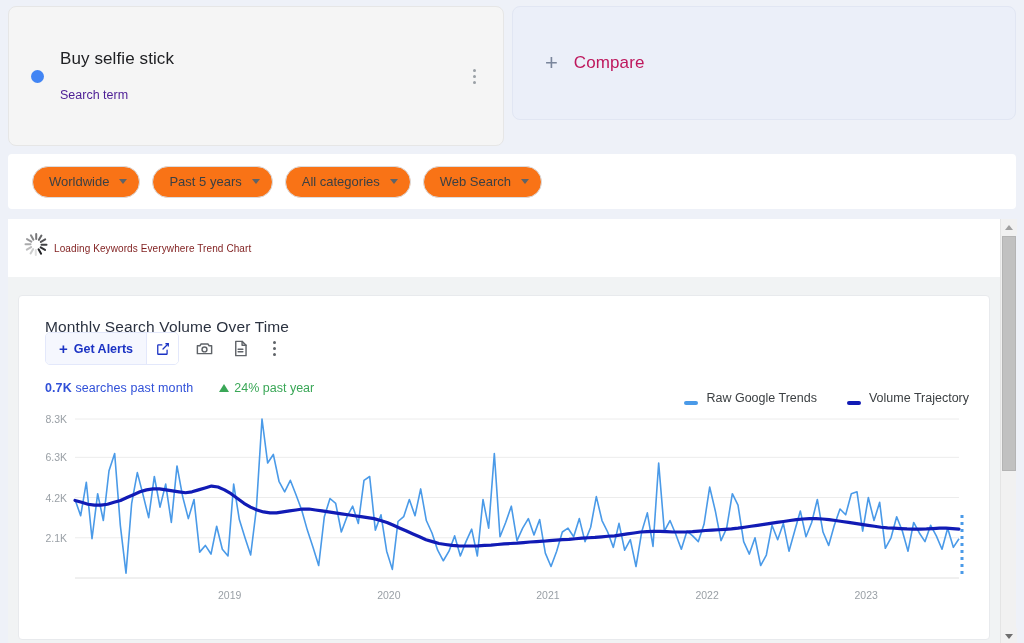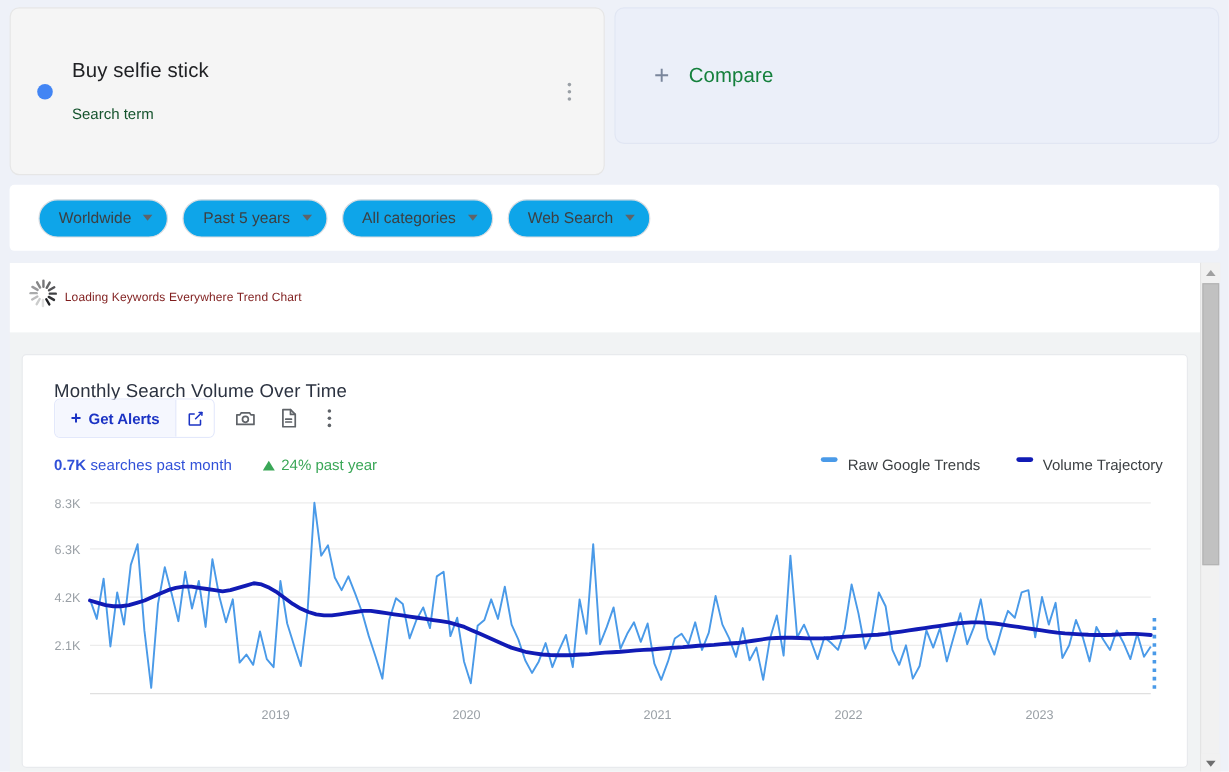--- a/index.html
+++ b/index.html
@@ -18,46 +18,46 @@
     width:496px;height:140px;
     background:#f5f5f5;
     border:1px solid #e6e6e6;
     border-radius:8px;
     box-sizing:border-box;
   }
   .term-inner{display:flex;align-items:center;height:100%;padding-left:22px;}
   .term-dot{width:13px;height:13px;border-radius:50%;background:#4285f4;flex:0 0 auto;margin-right:16px;}
   .term-text{display:flex;flex-direction:column;justify-content:center;}
   .term-title{font-size:17px;color:#202124;line-height:22px;letter-spacing:.1px;}
-  .term-sub{font-size:12.5px;color:#14532d;line-height:18px;margin-top:16px;}
+  .term-sub{font-size:12.5px;color:#4c1d95;line-height:18px;margin-top:16px;}
   .kebab{
     position:absolute;right:20px;top:50%;transform:translateY(-50%);
     width:18px;height:18px;display:flex;flex-direction:column;
     align-items:center;justify-content:center;gap:3px;cursor:pointer;
   }
   .kebab i{display:block;width:3px;height:3px;border-radius:50%;background:#9aa0a6;}
 
   .compare-card{
     width:504px;height:114px;
     background:#ebeff9;border:1px solid #e1e6f3;border-radius:8px;
     box-sizing:border-box;display:flex;align-items:center;padding-left:32px;cursor:pointer;
   }
   .compare-plus{font-size:22px;color:#7a869c;font-weight:300;line-height:1;margin-right:16px;}
-  .compare-label{font-size:17px;color:#15803d;letter-spacing:.1px;}
+  .compare-label{font-size:17px;color:#be185d;letter-spacing:.1px;}
 
   
   .filter-bar{
     margin:8px 8px 0 8px;width:1008px;height:55px;
     background:#ffffff;border-radius:4px;
     display:flex;align-items:center;padding-left:24px;gap:12px;box-sizing:border-box;
   }
   .chip{
     height:30px;border:1px solid #dadce0;border-radius:16px;
     display:flex;align-items:center;padding:0 12px 0 16px;gap:10px;
-    font-size:13px;color:#3c4043;background:#0ea5e9;cursor:pointer;white-space:nowrap;justify-content:space-between;
+    font-size:13px;color:#3c4043;background:#f97316;cursor:pointer;white-space:nowrap;justify-content:space-between;
   }
   .caret{
     width:0;height:0;border-left:4px solid transparent;border-right:4px solid transparent;
     border-top:5px solid #5f6368;
   }
 
   
   .scroll-area{position:relative;margin:10px 8px 0 8px;width:1008px;height:425px;}
   .scroll-body{width:992px;height:425px;background:#f1f3f4;overflow:hidden;position:relative;}
 
@@ -95,21 +95,21 @@
   .icon-btn{width:22px;height:22px;display:flex;align-items:center;justify-content:center;cursor:pointer;}
   .kebab-g{display:flex;flex-direction:column;align-items:center;gap:3px;width:18px;cursor:pointer;}
   .kebab-g i{width:3px;height:3px;border-radius:50%;background:#5f6368;}
 
   .stats-row{display:flex;align-items:center;padding:16px 20px 0 26px;position:relative;}
   .stat-vol{font-size:12.5px;color:#3050d8;letter-spacing:.1px;}
   .stat-vol b{font-weight:700;}
   .stat-delta{font-size:12.5px;color:#3aa757;margin-left:26px;display:flex;align-items:center;gap:5px;}
   .tri{width:0;height:0;border-left:5px solid transparent;border-right:5px solid transparent;border-bottom:8px solid #3aa757;}
   .legend{position:absolute;right:20px;top:16px;display:flex;gap:30px;align-items:center;}
-  .leg{display:flex;align-items:flex-start;gap:8px;font-size:12.5px;color:#3c4043;}
+  .leg{display:flex;align-items:flex-end;gap:8px;font-size:12.5px;color:#3c4043;margin-top:10px;}
   .leg .sw{width:14px;height:4px;border-radius:2px;}
 
   .plot{position:relative;margin:16px 18px 0 26px;height:190px;}
   .plot svg{display:block;}
 
   
   .vscroll{
     position:absolute;right:0;top:0;width:16px;height:425px;background:#f1f1f1;
     border-left:1px solid #e4e4e4;box-sizing:border-box;
   }

